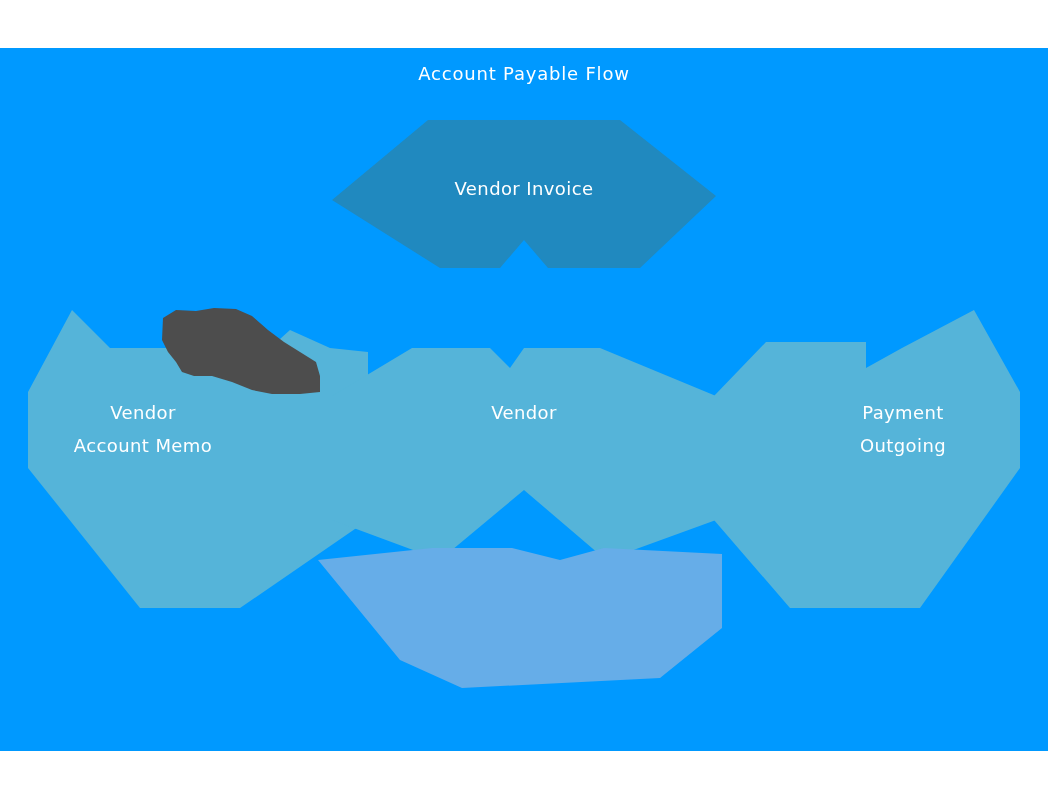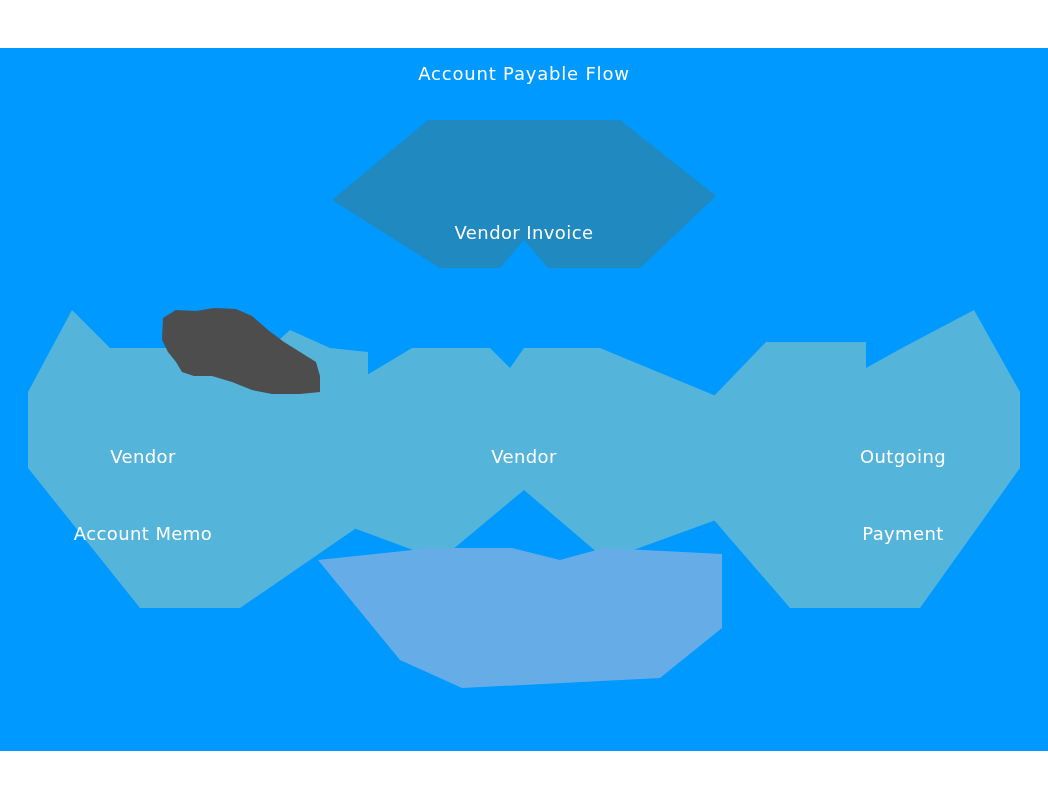--- a/index.html
+++ b/index.html
@@ -51,21 +51,21 @@
     position: absolute;
     left: 0;
     top: 63px;
     width: 1048px;
     text-align: center;
     color: #ffffff;
     font-size: 18px;
     letter-spacing: 0.8px;
     font-family: "DejaVu Sans", "Liberation Sans", sans-serif;
   }
-  .lbl-line { display: block; margin-top: 44px; }
+  .lbl-line { display: block; }
 </style>
 </head>
 <body>
 
 <div id="stage">
 
   <div id="canvas-bg"></div>
 
   <svg id="diagram-svg" viewBox="0 0 1048 803" xmlns="http://www.w3.org/2000/svg">
 
@@ -94,17 +94,17 @@
   <div class="node-label" style="left:43px; top:396px; width:200px;">
     <span class="lbl-line">Vendor</span>
     <span class="lbl-line">Account Memo</span>
   </div>
 
   <div class="node-label" style="left:424px; top:396px; width:200px;">
     <span class="lbl-line">Vendor</span>
   </div>
 
   <div class="node-label" style="left:803px; top:396px; width:200px;">
+    <span class="lbl-line">Payment</span>
     <span class="lbl-line">Outgoing</span>
-    <span class="lbl-line">Payment</span>
   </div>
 
 </div>
 
 </body></html>

